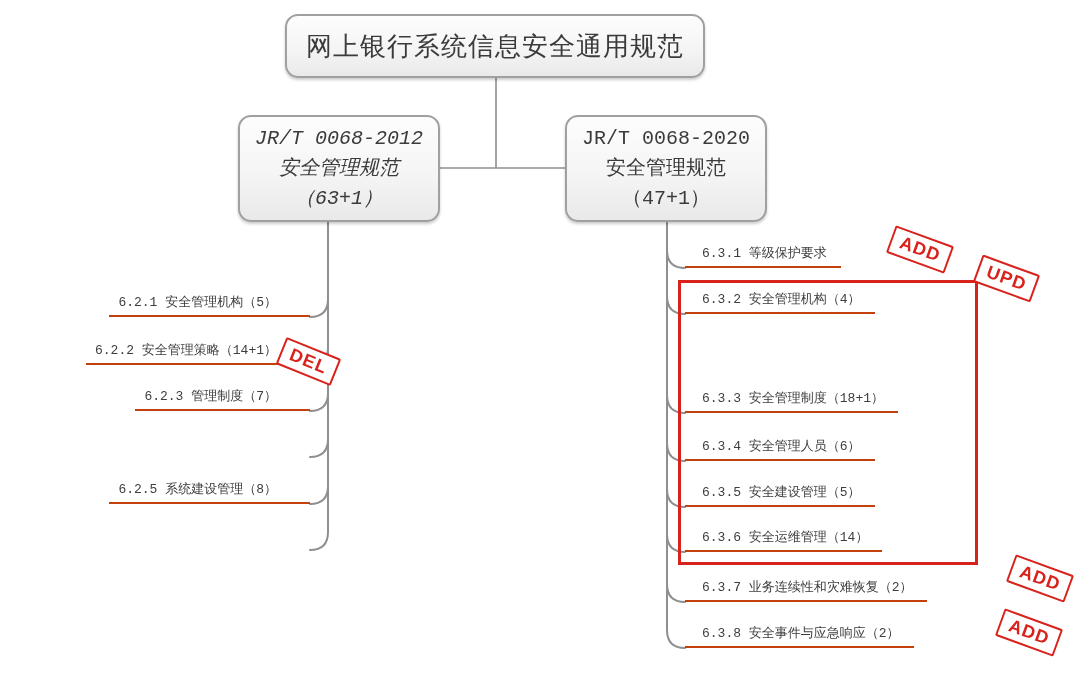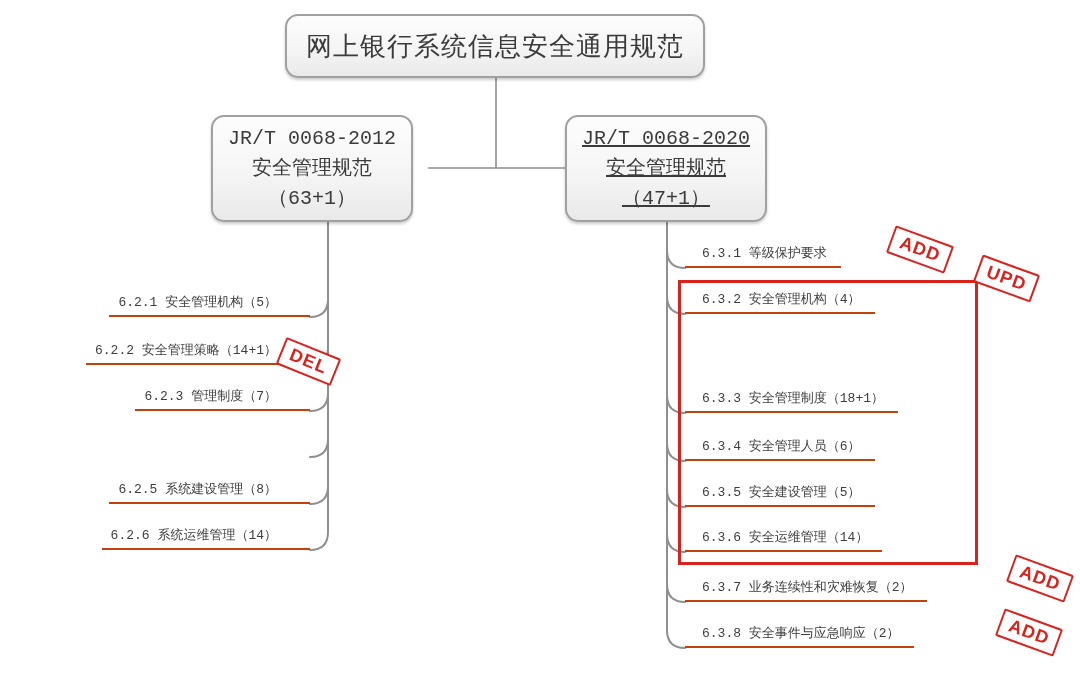--- a/index.html
+++ b/index.html
@@ -15,22 +15,22 @@
     position:absolute;z-index:3;box-sizing:border-box;
     border:2px solid #a0a0a0;border-radius:13px;
     background:linear-gradient(180deg,#fdfdfd 0%,#f5f5f5 55%,#e9e9e9 100%);
     box-shadow:0 2px 3px rgba(0,0,0,0.20);
     display:flex;flex-direction:column;align-items:center;justify-content:center;
     color:#3b3b3b;text-align:left;white-space:nowrap;
   }
   .root-node{left:285px;top:14px;width:420px;height:64px;font-size:26px;letter-spacing:1px;}
   .branch-node{width:202px;height:107px;font-size:20px;line-height:30px;}
   .branch-node .ln{display:block;}
-  #leftNode{left:211px;top:115px;}
-  #rightNode{left:565px;top:115px;text-decoration:underline;}
+  #leftNode{left:238px;top:115px;font-style:italic;}
+  #rightNode{left:565px;top:115px;}
 
   
   .item{
     position:absolute;z-index:3;white-space:nowrap;
     font-size:13px;line-height:25px;color:#3d3d3d;
     border-bottom:2px solid #c2410c;padding-bottom:0;
   }
   .item-left{right:770px;text-align:left;padding-left:9px;padding-right:33px;}
   .item-right{left:685px;text-align:left;padding-left:17px;padding-right:14px;}
 
@@ -101,21 +101,20 @@
   <div class="node branch-node" id="rightNode">
     <span class="ln">JR/T 0068-2020</span>
     <span class="ln">安全管理规范</span>
     <span class="ln">（47+1）</span>
   </div>
 
   <div class="item item-left" style="top:290px">6.2.1 安全管理机构（5）</div>
   <div class="item item-left" style="top:338px">6.2.2 安全管理策略（14+1）</div>
   <div class="item item-left" style="top:384px">6.2.3 管理制度（7）</div>
   <div class="item item-left" style="top:477px">6.2.5 系统建设管理（8）</div>
-  <div class="item item-left" style="top:523px">6.2.6 系统运维管理（14）</div>
 
   <div class="item item-right" style="top:241px">6.3.1 等级保护要求</div>
   <div class="item item-right" style="top:287px">6.3.2 安全管理机构（4）</div>
   <div class="item item-right" style="top:386px">6.3.3 安全管理制度（18+1）</div>
   <div class="item item-right" style="top:434px">6.3.4 安全管理人员（6）</div>
   <div class="item item-right" style="top:480px">6.3.5 安全建设管理（5）</div>
   <div class="item item-right" style="top:525px">6.3.6 安全运维管理（14）</div>
   <div class="item item-right" style="top:575px">6.3.7 业务连续性和灾难恢复（2）</div>
   <div class="item item-right" style="top:621px">6.3.8 安全事件与应急响应（2）</div>
 

